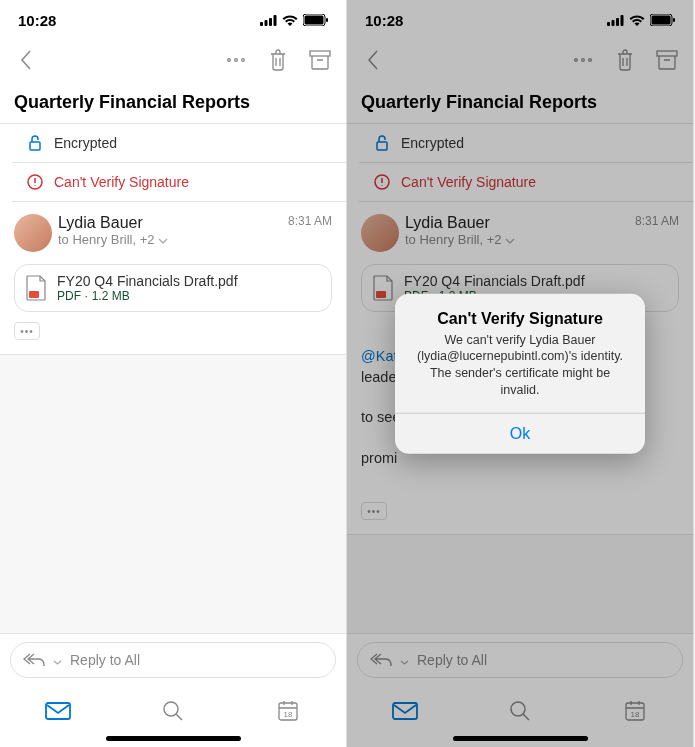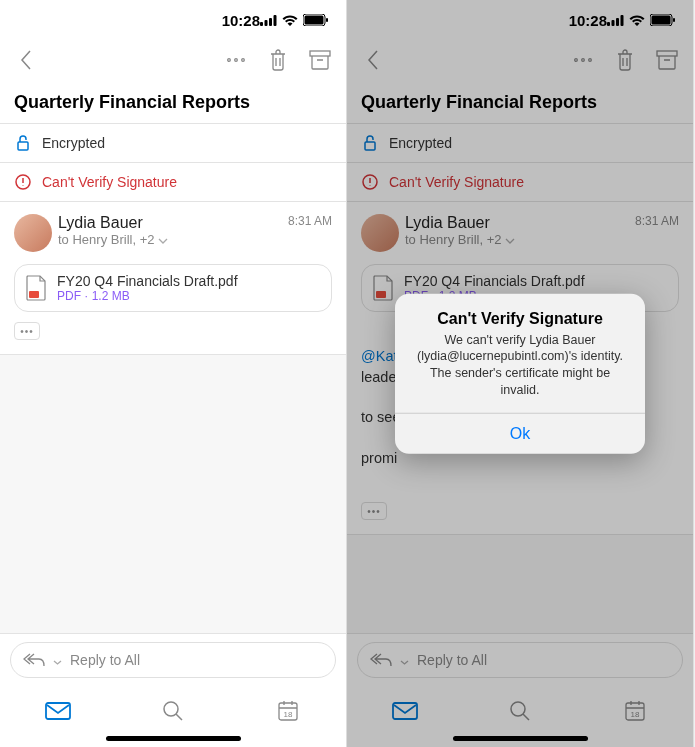--- a/index.html
+++ b/index.html
@@ -1,54 +1,54 @@
 <!DOCTYPE html>
 <html><head>
   <meta charset="utf-8">
   <style>
     * { margin: 0; padding: 0; box-sizing: border-box; -webkit-font-smoothing: antialiased; }
     body { font-family: -apple-system, BlinkMacSystemFont, "Segoe UI", Helvetica, Arial, sans-serif; background: #f0f0f0; display: flex; }
     .phone { width: 347px; height: 747px; background: #fff; position: relative; overflow: hidden; border-right: 1px solid #ddd; display: flex; flex-direction: column; }
     .phone.dimmed::after { content: ""; position: absolute; inset: 0; background: rgba(0,0,0,0.25); z-index: 5; }
 
     
-    .status-bar { height: 40px; display: flex; justify-content: flex-end; align-items: center; padding: 0 18px; font-size: 15px; font-weight: 600; }
+    .status-bar { height: 40px; display: flex; justify-content: space-between; align-items: center; padding: 0 18px; font-size: 15px; font-weight: 600; }
     .status-right { display: flex; align-items: center; gap: 5px; }
     .signal svg, .wifi svg, .battery svg { display: block; }
 
     
     .actions { height: 40px; display: flex; align-items: center; justify-content: flex-end; padding: 0 14px; gap: 18px; }
     .back { margin-right: auto; }
     .icon-btn { width: 24px; height: 24px; display: flex; align-items: center; justify-content: center; color: #6b6b6b; }
 
     
     .subject { font-size: 18px; font-weight: 700; padding: 12px 14px 10px; border-bottom: 1px solid #e3e3e3; background: #fff; }
 
     
-    .banner { display: flex; align-items: center; gap: 10px; padding: 10px 14px; font-size: 14px; background: #fff; border-bottom: 1px solid #e3e3e3; }
+    .banner { display: flex; align-items: center; gap: 10px; padding: 10px 14px; font-size: 14px; background: #fff; border-bottom: 1px solid #e3e3e3; margin-left: 12px; }
     .banner.encrypted { color: #333; }
     .banner.encrypted .bicon { color: #0078d4; }
     .banner.warn { color: #d13438; }
     .banner.warn .bicon { color: #d13438; }
     .bicon { width: 18px; height: 18px; display:flex; align-items: center; justify-content: center; }
 
     
     .msg-header { display: flex; padding: 12px 14px 6px; gap: 6px; position: relative; }
     .avatar { width: 38px; height: 38px; border-radius: 50%; background: linear-gradient(135deg,#e8b8a0,#c77a5e); flex-shrink: 0; }
     .sender-block { flex: 1; }
     .sender-name { font-size: 16px; font-weight: 500; color: #222; }
     .recipients { font-size: 13px; color: #888; display: flex; align-items: center; gap: 4px; }
     .msg-time { font-size: 12px; color: #888; position: absolute; right: 14px; top: 12px; }
 
     
     .attachment { margin: 6px 14px 10px; border: 1px solid #e0e0e0; border-radius: 14px; padding: 8px 10px; display: flex; align-items: center; gap: 10px; }
     .file-icon { width: 22px; height: 26px; position: relative; }
     .attachment-info { display: flex; flex-direction: column; }
     .file-name { font-size: 14px; color: #333; }
-    .file-meta { font-size: 12px; color: #8b5cf6; }
+    .file-meta { font-size: 12px; color: #14532d; }
 
     
     .msg-body { padding: 4px 14px 14px; font-size: 14.5px; line-height: 1.4; color: #333; }
     .mention { color: #0078d4; }
     .truncated { color: #333; }
 
     .more-box { margin: 0 14px 14px; width: 26px; height: 18px; border: 1px solid #ddd; border-radius: 4px; display: flex; align-items: center; justify-content: center; color: #888; font-size: 10px; letter-spacing: 1px; }
 
     
     .spacer { flex: 1; background: #f7f7f7; border-top: 1px solid #e3e3e3; }

